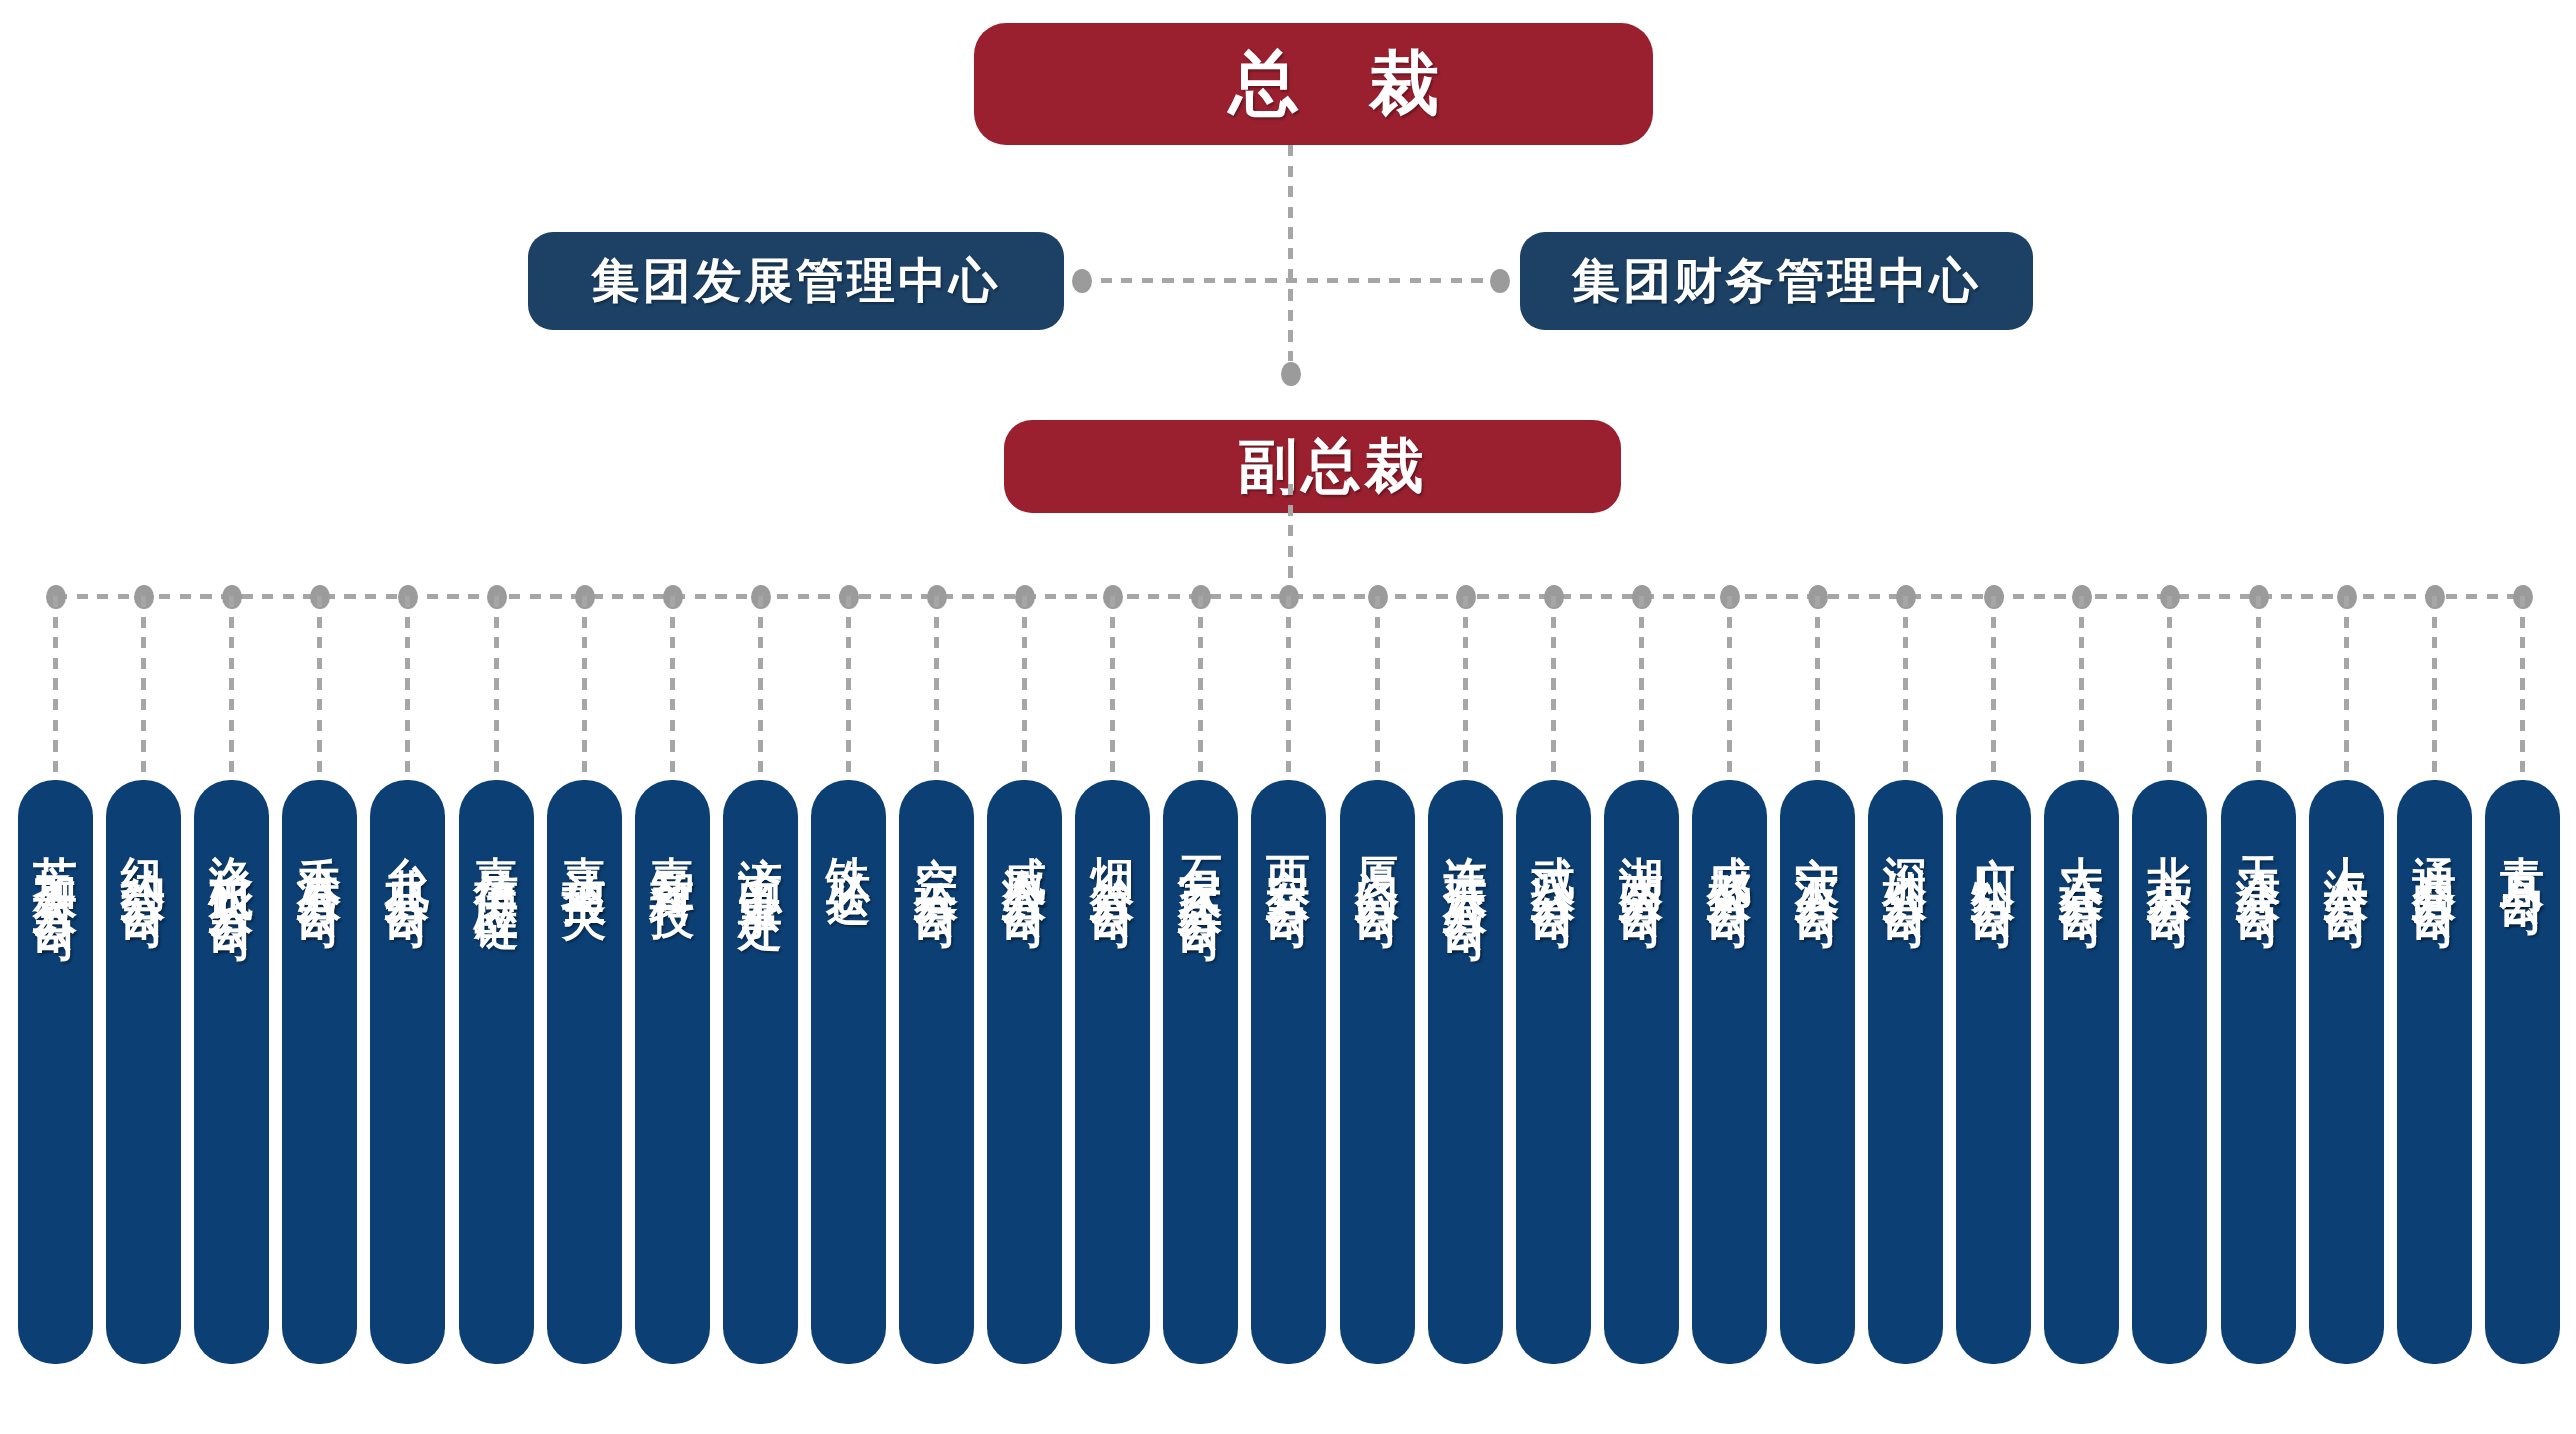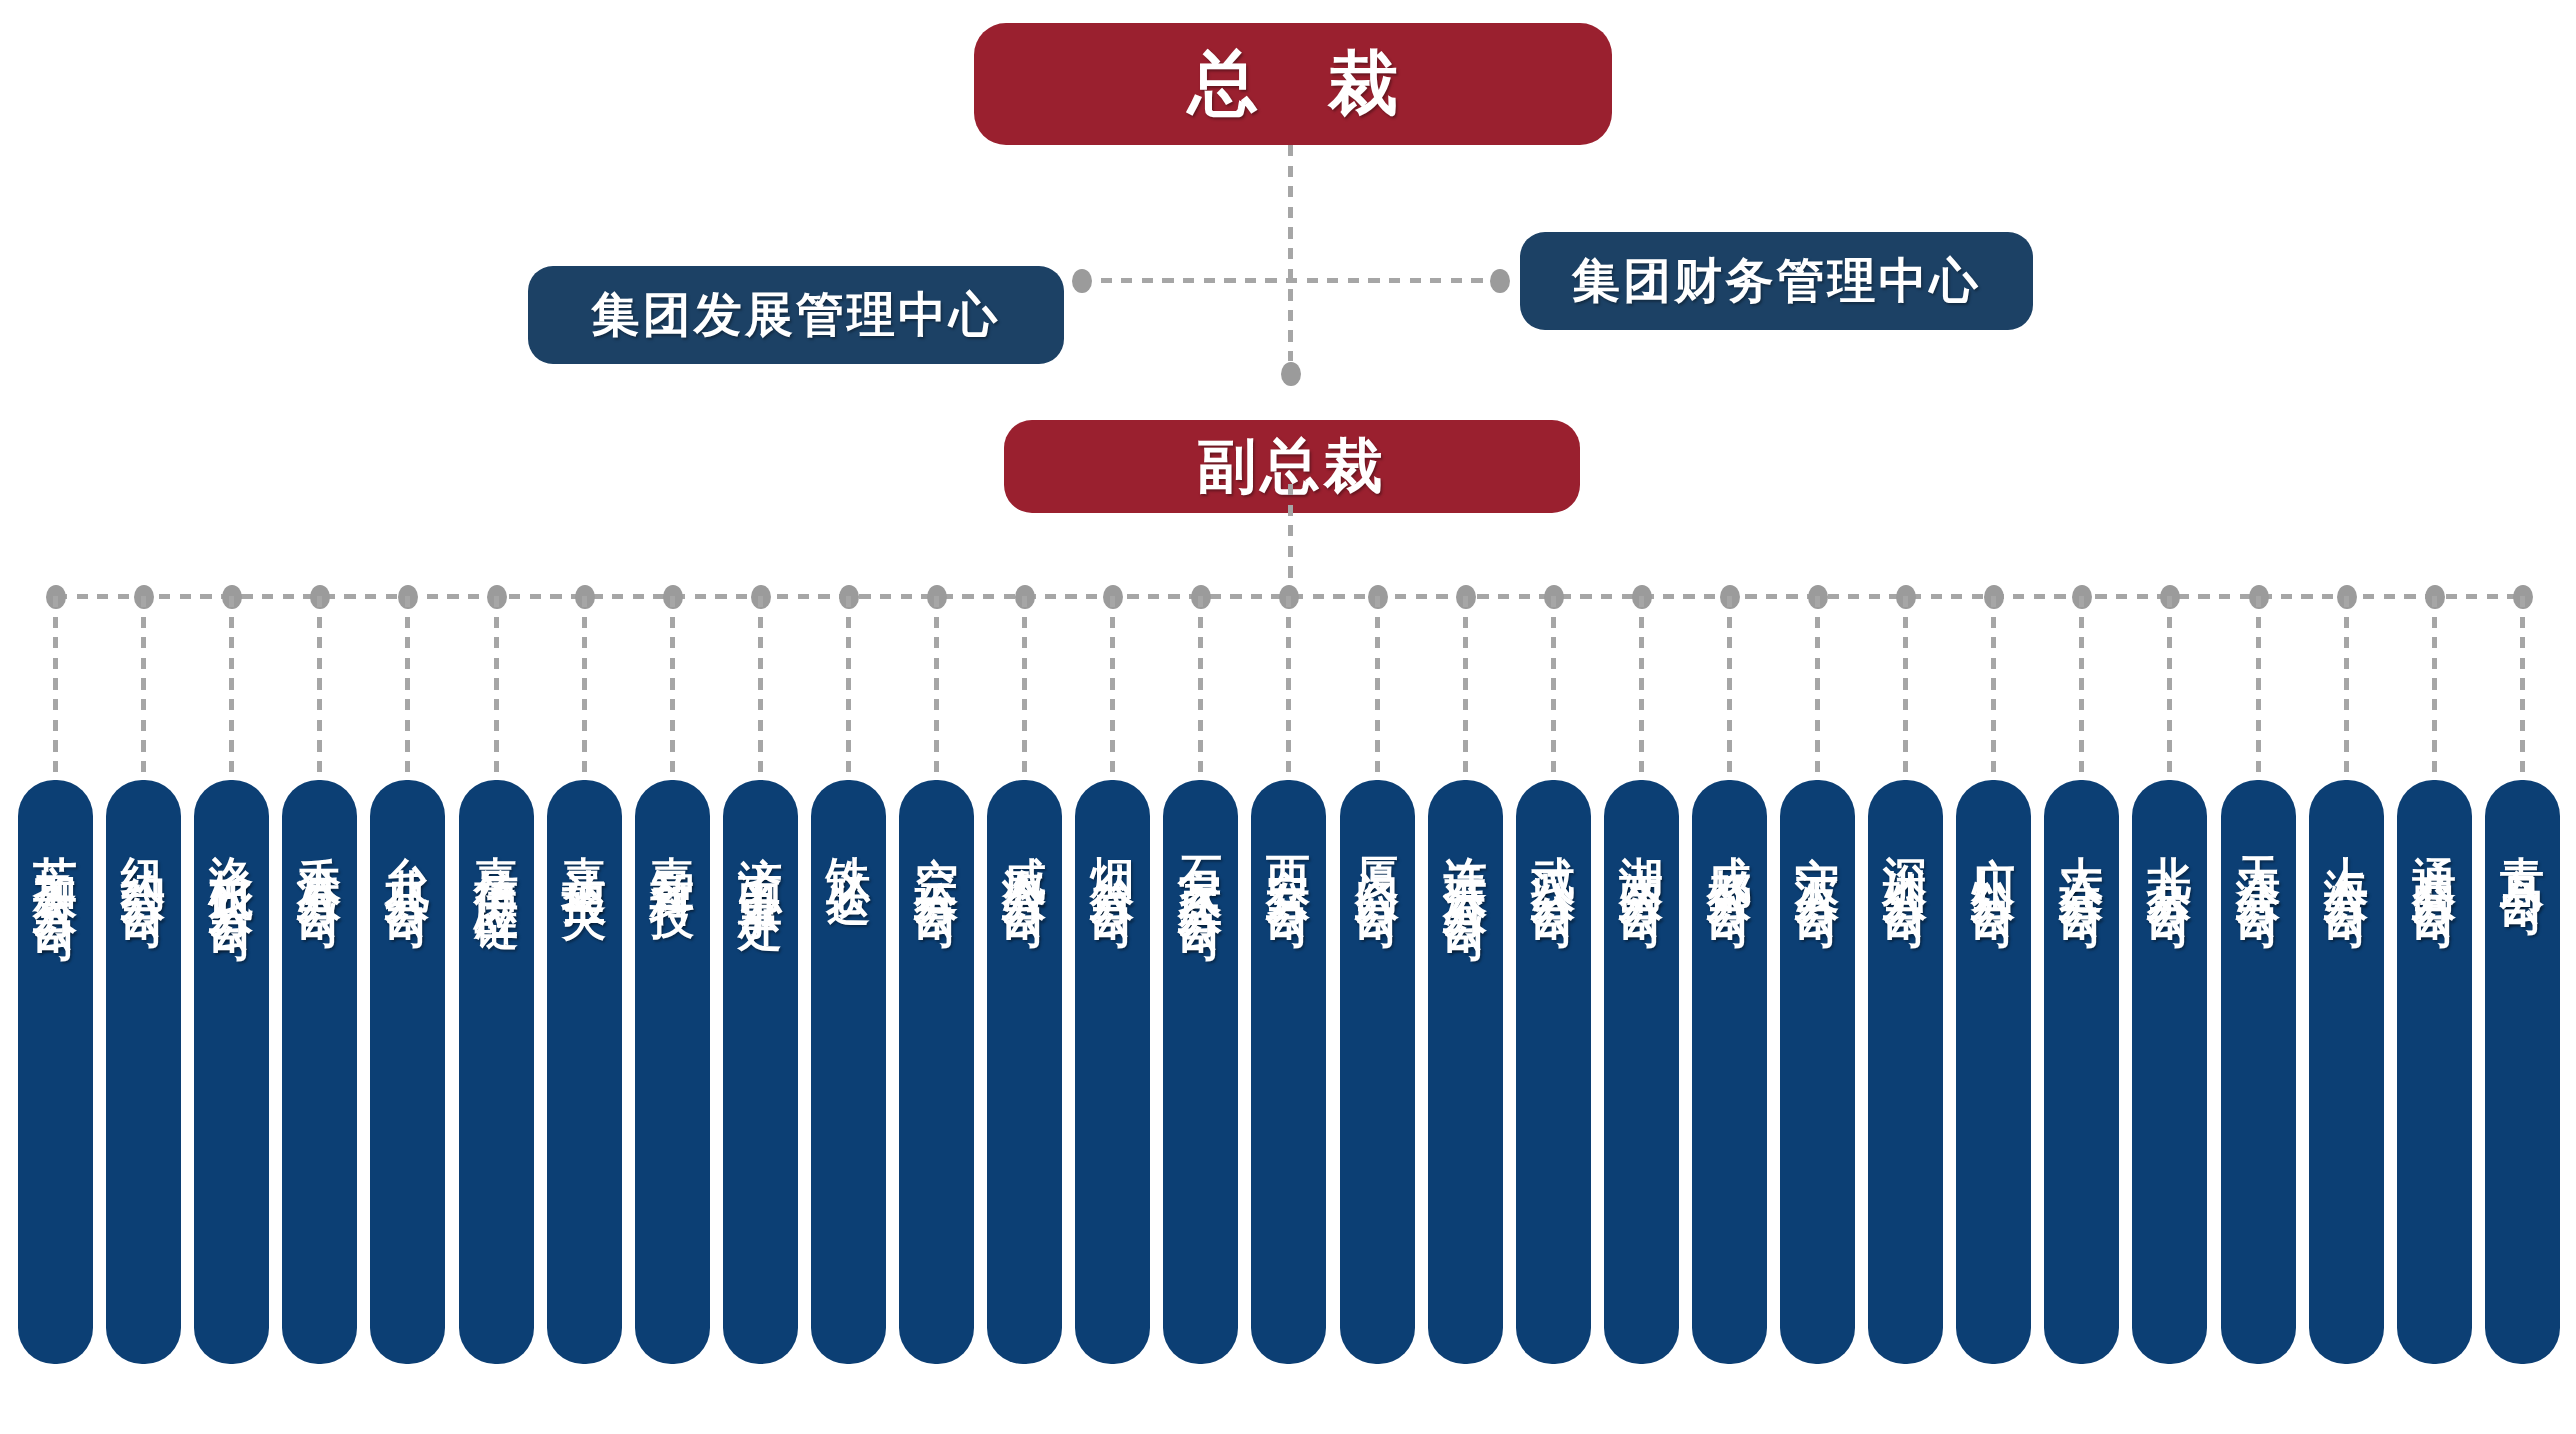--- a/index.html
+++ b/index.html
@@ -5,25 +5,25 @@
   html,body { margin:0; padding:0; background:#FFFFFF; }
   #stage {
     position:relative; width:2576px; height:1435px; background:#FFFFFF;
     overflow:hidden; font-family:"Liberation Sans", sans-serif;
   }
   .node {
     position:absolute; display:flex; align-items:center; justify-content:center;
     color:#FFFFFF; font-weight:700; text-align:center;
     text-shadow:1.5px 2.1px 2.6px rgba(0,0,0,0.35);
   }
-  .exec { background:#9A202F; }
+  .exec { background:#9A202F;padding-left:41px; }
   .dept { background:#1C4165; }
   .ceo-box  { left:974px; top:23px;  width:638px; height:122px; border-radius:32px; font-size:70px; }
   .vp-box   { left:1004px; top:392px; width:576px; height:93px; border-radius:28px; font-size:59px; letter-spacing:4.1px;margin-top:28px; }
-  .dept-left  { left:528px; top:232px; width:536px; height:98px; border-radius:25px; font-size:48px; letter-spacing:3.1px;margin-top:34px; }
+  .dept-left  { left:528px; top:232px; width:536px; height:98px; border-radius:25px; font-size:48px; letter-spacing:3.1px; }
   .dept-right { left:1520px; top:232px; width:513px;  height:98px; border-radius:25px; font-size:48px; letter-spacing:3.1px; }
 
   .vline {
     position:absolute; width:5.2px;
     background:repeating-linear-gradient(180deg,#A6A6A6 0 11.3px,transparent 11.3px 20.6px);
   }
   .hline {
     position:absolute; height:5.2px;
     background:repeating-linear-gradient(90deg,#A6A6A6 0 11.3px,transparent 11.3px 20.6px);
   }

